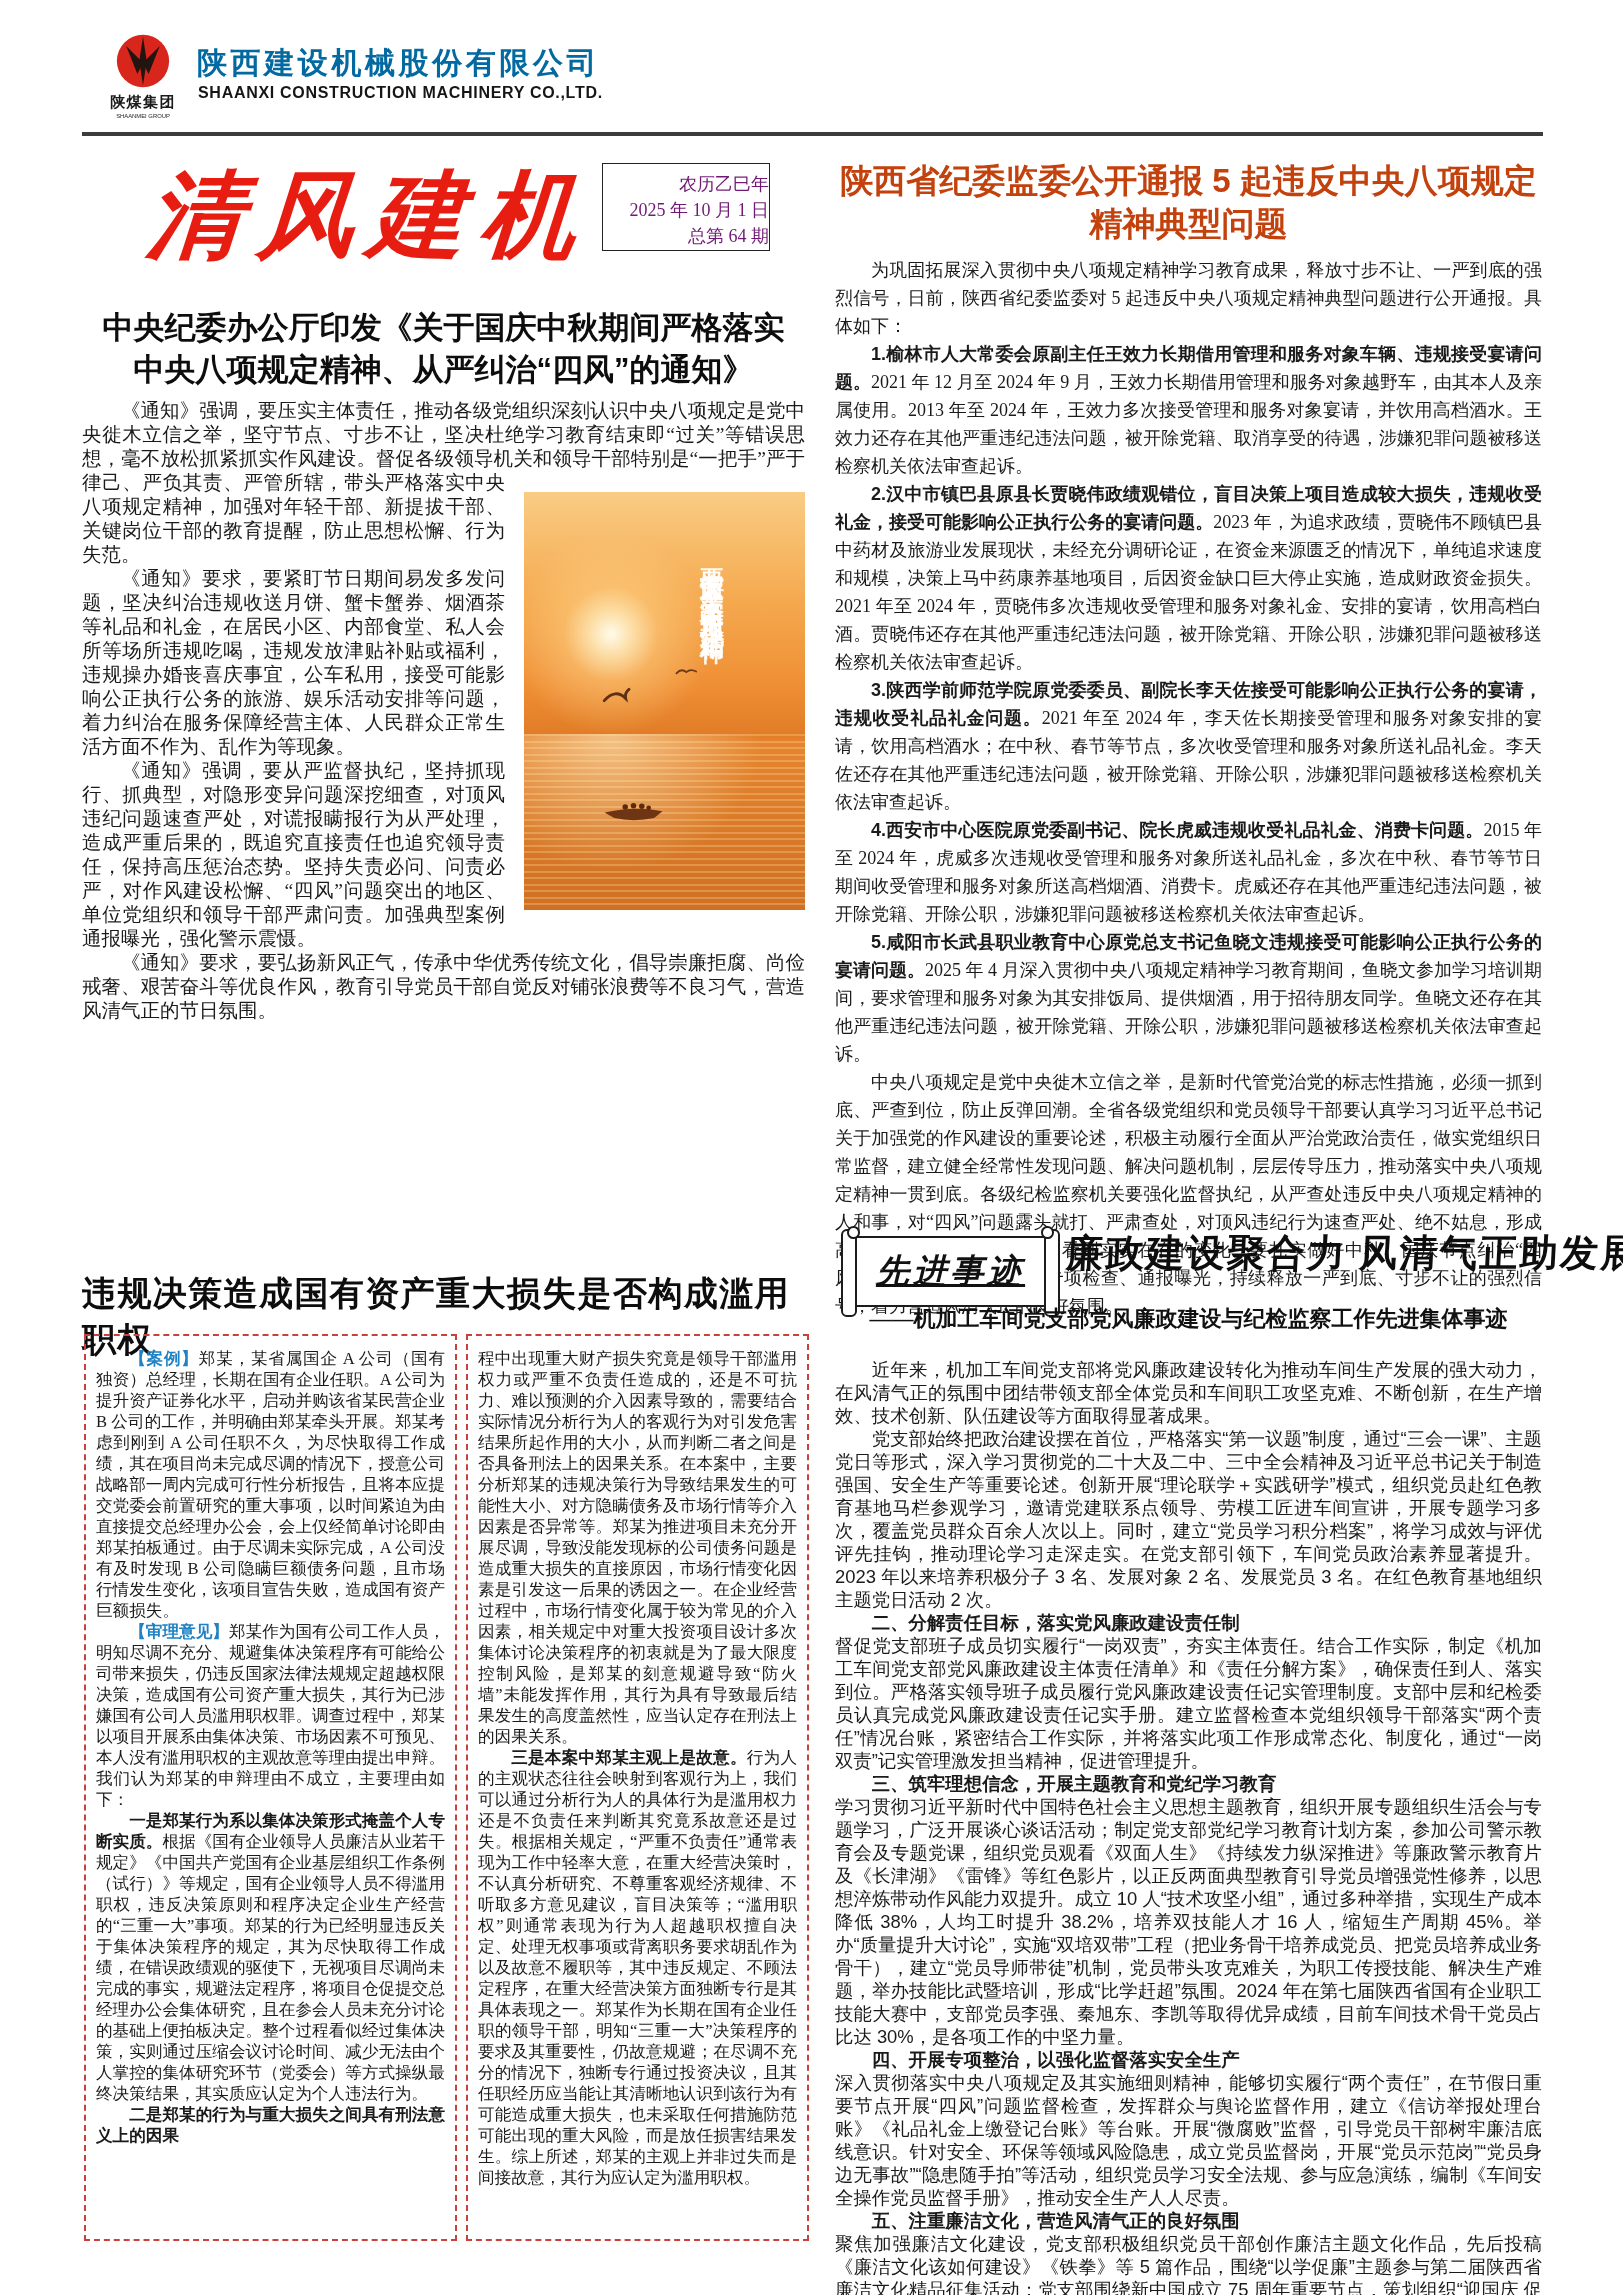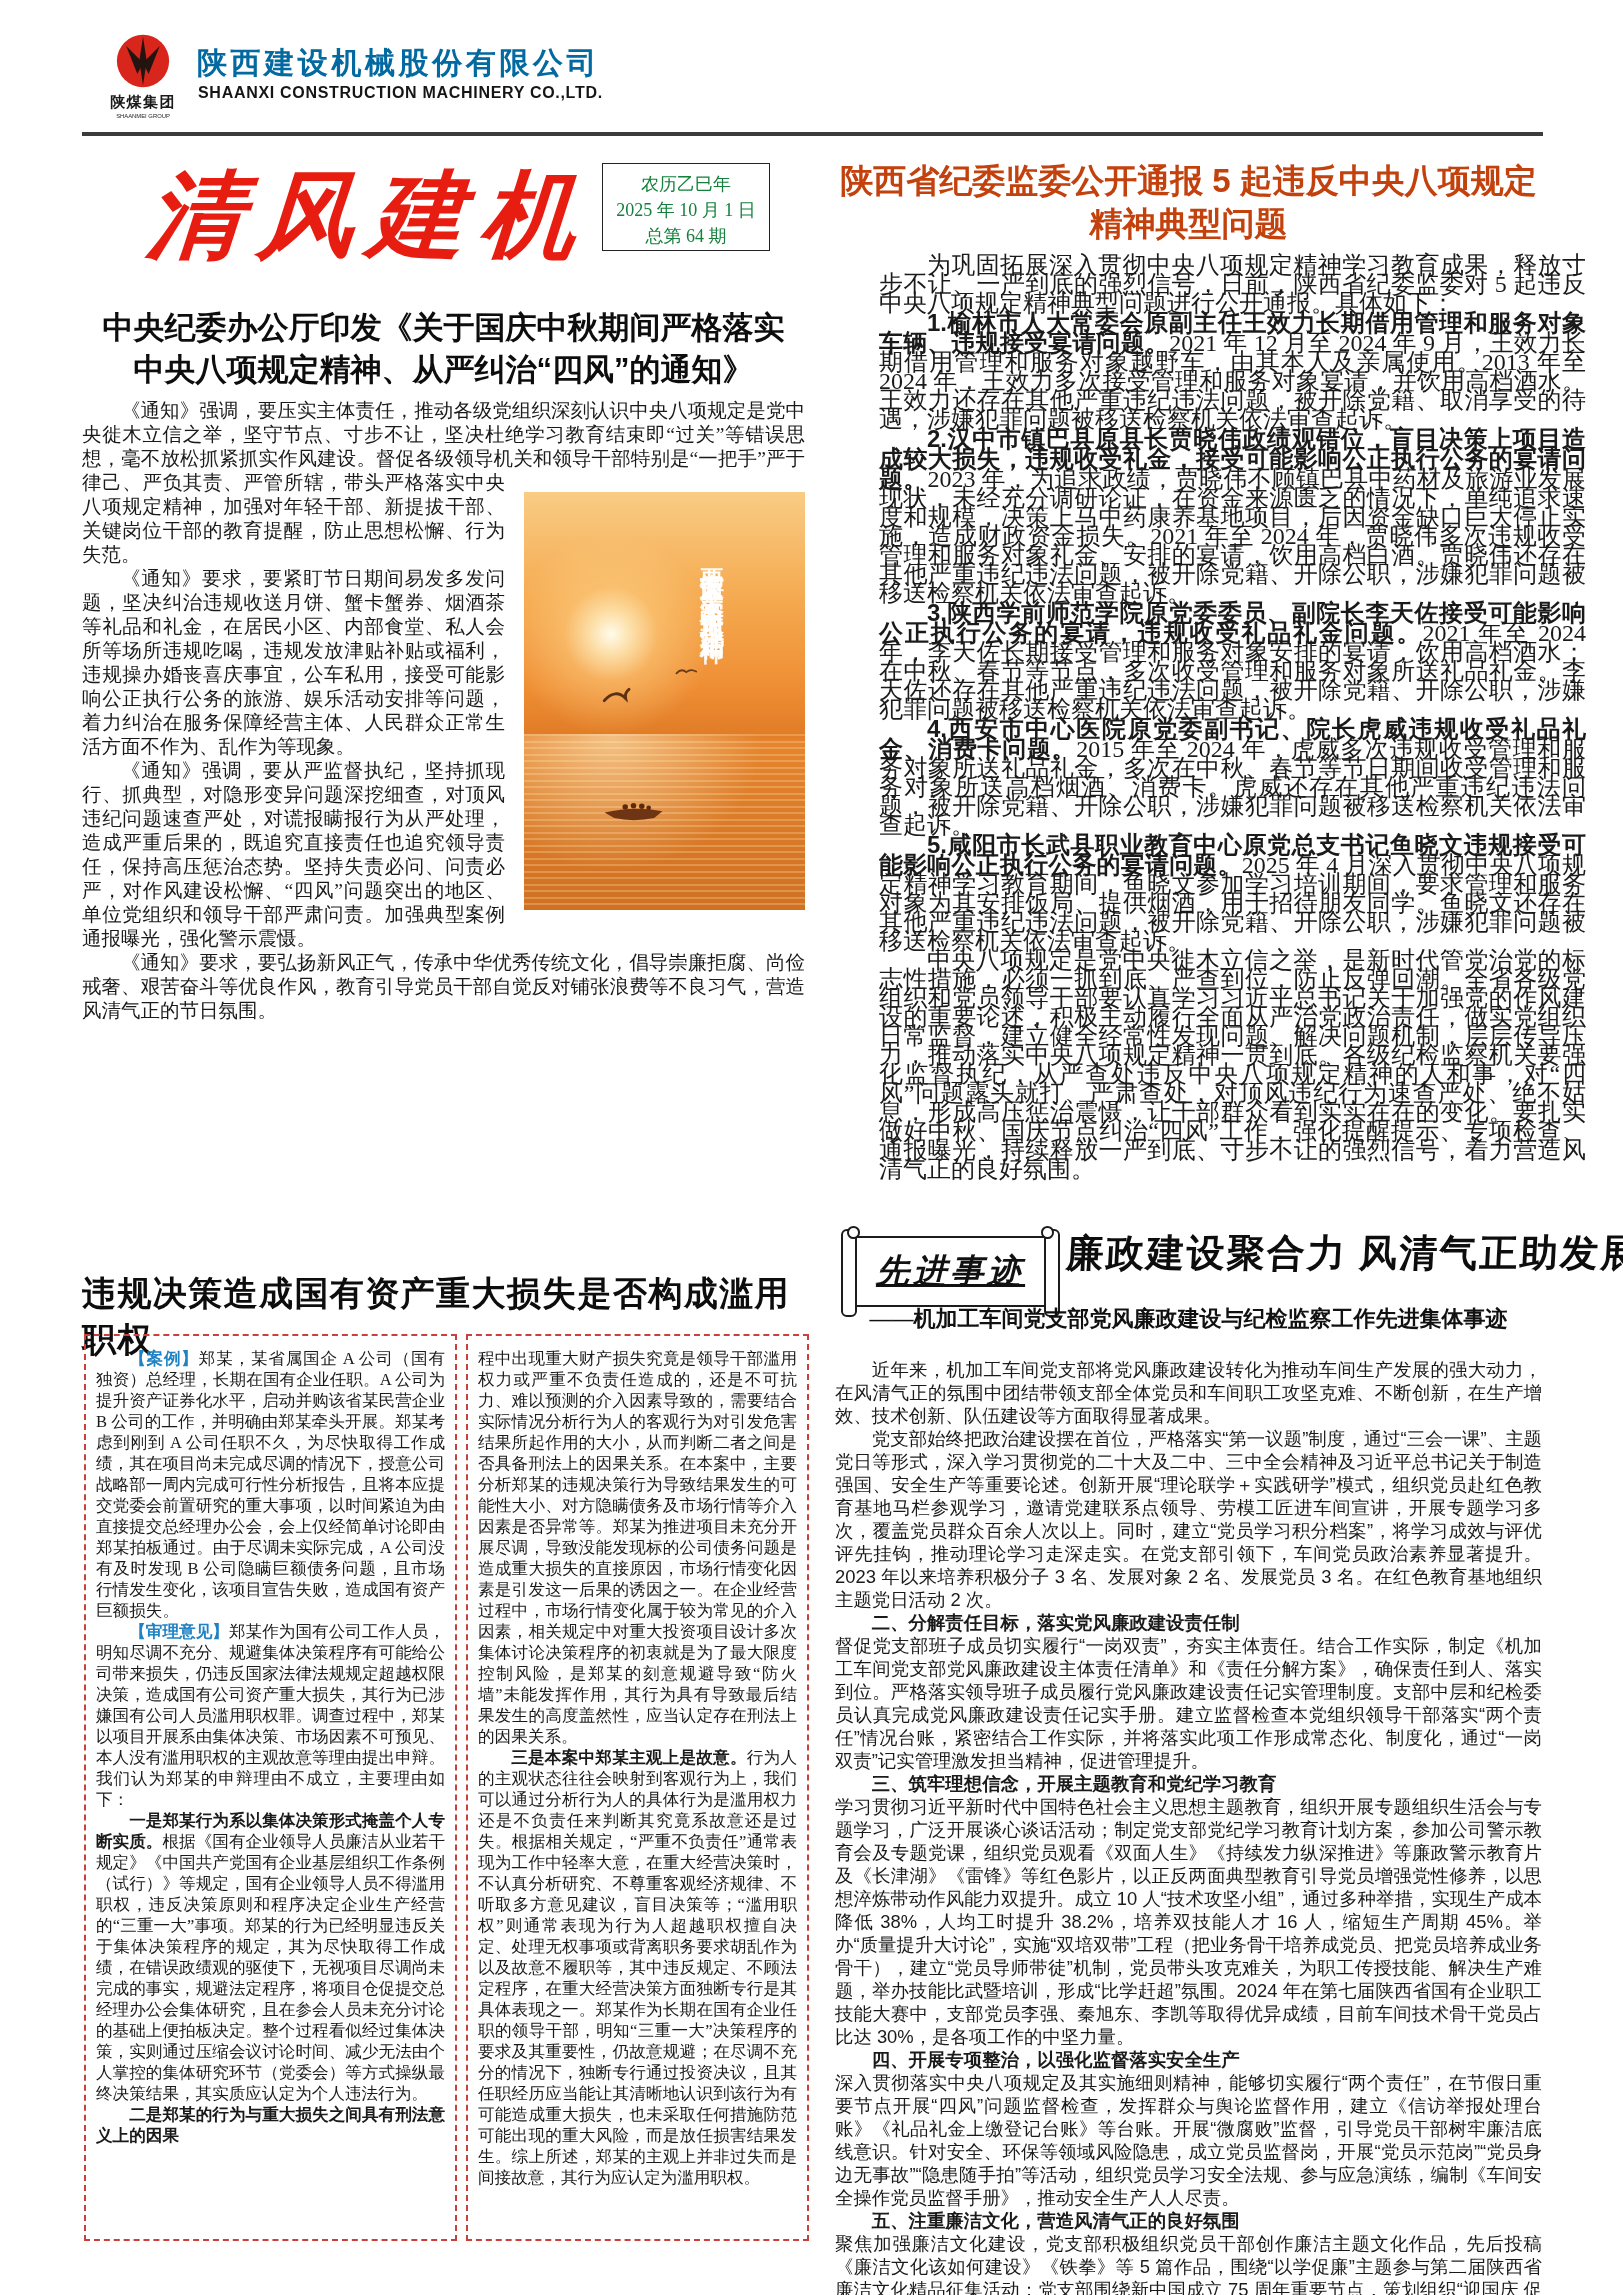--- a/index.html
+++ b/index.html
@@ -16,21 +16,21 @@
               font-family:"Liberation Sans","DejaVu Sans",sans-serif;color:#0369a1;}
   .company-en{position:absolute;left:198px;top:84px;font-size:16px;font-weight:700;letter-spacing:0.7px;
               font-family:"Liberation Sans","DejaVu Sans",sans-serif;color:#161616;}
   .header-rule{position:absolute;left:82px;top:132px;width:1461px;height:3.6px;background:#3c3c3c;}
 
   
   .masthead-title{position:absolute;left:148px;top:153px;font-size:95px;font-weight:900;color:#e81d12;
                   letter-spacing:16px;font-style:italic;transform:skewX(-4deg);white-space:nowrap;}
   .date-box{position:absolute;left:602px;top:163px;width:168px;height:88px;border:1.4px solid #222;
             text-align:center;padding-top:7.2px;box-sizing:border-box;}
-  .date-box span{display:block;font-size:18px;line-height:26px;color:#15803d;}
+  .date-box span{display:block;font-size:18px;line-height:26px;color:#701a75;text-align:right;}
 
   
   p{margin:0;}
   .indent{text-indent:2em;}
   .jus{text-align:justify;}
 
   
   .notice-title{position:absolute;left:82px;top:307px;width:723px;text-align:center;
                 font-weight:900;font-size:31px;line-height:42px;color:#0d0d0d;
                 font-family:"Liberation Sans","DejaVu Sans",sans-serif;}
@@ -48,21 +48,21 @@
        font-size:24px;letter-spacing:5px;color:rgba(255,255,255,.94);font-weight:600;}
   .bird{position:absolute;}
   .bird1{left:78px;top:194px;width:45px;}
   .bird2{left:150px;top:174px;width:24.6px;}
   .boat{position:absolute;left:75px;top:304px;width:69px;}
 
   
   .tongbao-title{position:absolute;left:835px;top:159px;width:707px;text-align:center;
                  font-weight:900;font-size:33px;line-height:43px;color:#c2410c;
                  font-family:"Liberation Sans","DejaVu Sans",sans-serif;}
-  .tongbao-body{position:absolute;left:835px;top:256px;width:707px;font-size:24px;line-height:19px;margin-left:44px;}
+  .tongbao-body{position:absolute;left:835px;top:256px;width:707px;font-size:18px;line-height:28px;}
   .lead{font-family:"Liberation Sans","DejaVu Sans",sans-serif;font-weight:700;}
 
   
   .case-title{position:absolute;left:82px;top:1271px;width:725px;text-align:left;
               font-weight:900;font-size:34px;letter-spacing:1.4px;color:#0d0d0d;
               font-family:"Liberation Sans","DejaVu Sans",sans-serif;}
   .case-col{position:absolute;top:1334px;height:907px;border:2.2px dashed #c9413c;box-sizing:border-box;
             padding:11.6px 10px;font-size:16.6px;line-height:21px;}
   .case-col-1{left:84px;width:373px;}
   .case-col-2{left:466px;width:343px;}

